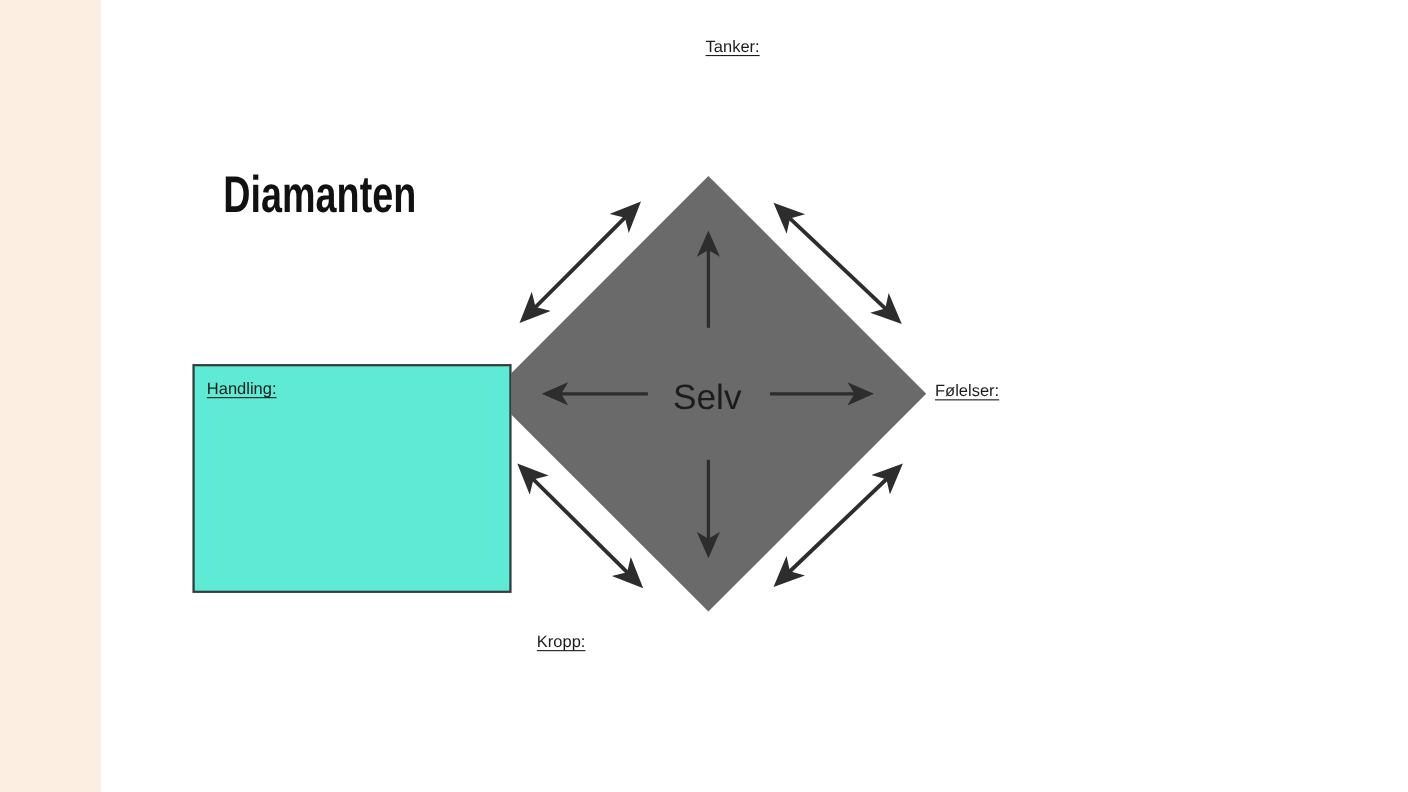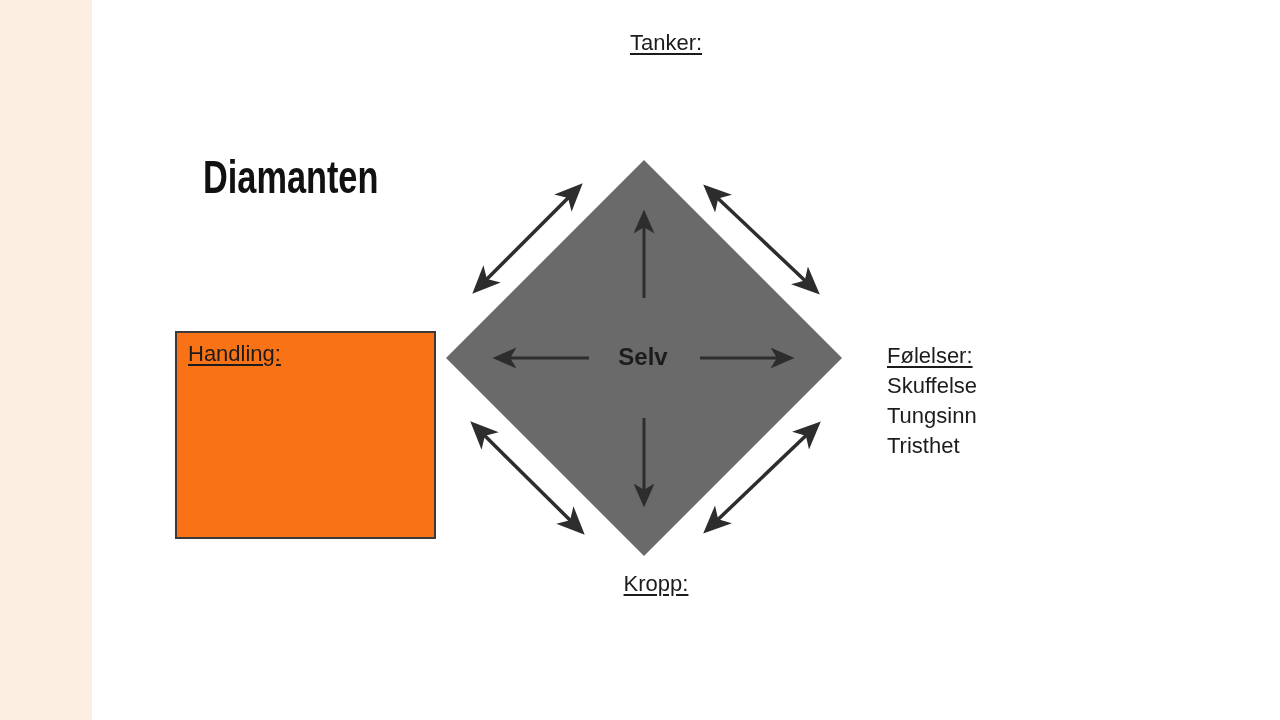--- a/index.html
+++ b/index.html
@@ -39,51 +39,48 @@
     position: absolute;
     left: 0; top: 0;
     width: 1280px; height: 720px;
     pointer-events: none;
   }
   .center-label {
     position: absolute;
     left: 563px; top: 343px;
     width: 160px;
     text-align: center;
-    font-size: 24px;
+    font-size: 32px;
     color: #1c1c1c;
-    font-weight: bold;
   }
-  .node { position: absolute; font-size: 22px; }
+  .node { position: absolute; font-size: 15px; }
   .node-heading { text-decoration: underline; text-underline-offset: 3px; }
   .node-lines { white-space: pre-line; }
   .node-top {
     left: 326px; top: 28px;
     width: 680px;
     text-align: center;
     line-height: 29px;
   }
   .node-right {
     left: 850px; top: 341px;
     width: 220px;
     text-align: left;
     line-height: 30px;
-    margin-left: 37px;
   }
   .node-bottom {
-    left: 506px; top: 569px;
+    left: 488px; top: 569px;
     width: 300px;
-    text-align: center;
     line-height: 30px;
   }
   .node-left-box {
     left: 175px; top: 331px;
-    width: 261px; height: 208px;
+    width: 290px; height: 208px;
     border: 2px solid #3a3a3a;
-    background: #f97316;
+    background: #5eead4;
     padding: 6px 11px;
     text-align: left;
     line-height: 30px;
   }
 </style>
 </head>
 <body>
 
 <div class="canvas">
 
@@ -120,22 +117,19 @@
   <div class="node node-top">
     <div class="node-heading">Tanker:</div>
   </div>
 
   <div class="node node-left-box">
     <div class="node-heading">Handling:</div>
   </div>
 
   <div class="node node-right">
     <div class="node-heading">Følelser:</div>
-    <div class="node-lines">Skuffelse
-Tungsinn
-Tristhet</div>
   </div>
 
   <div class="node node-bottom">
     <div class="node-heading">Kropp:</div>
   </div>
 
 </div>
 
 </body></html>

